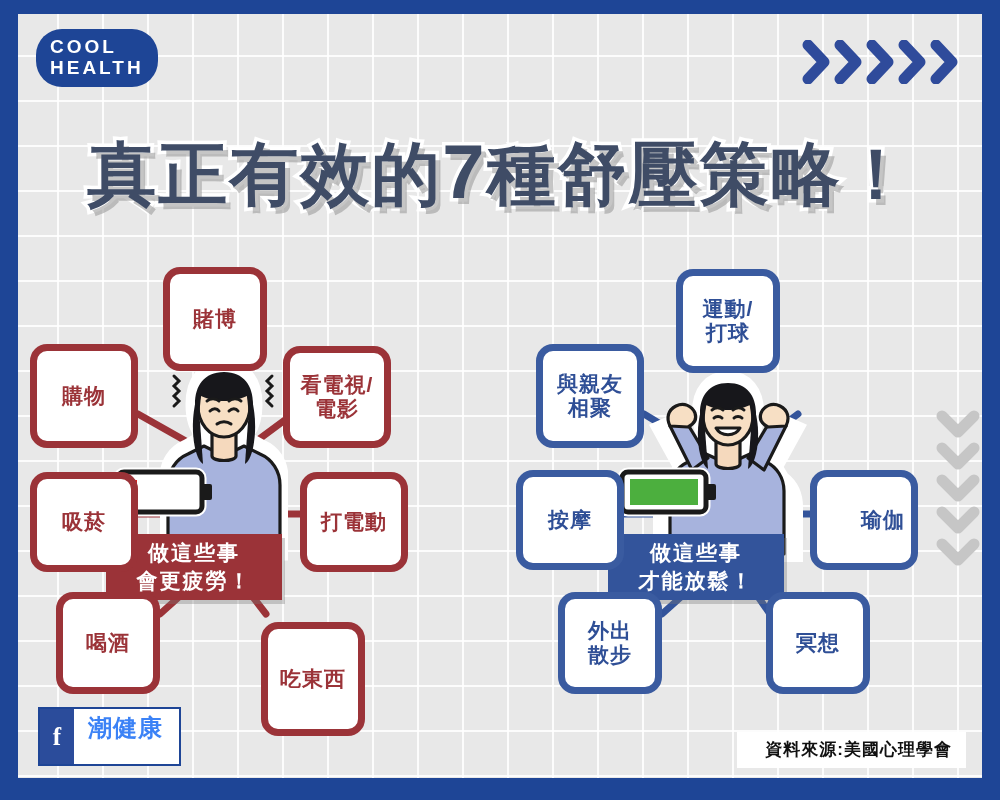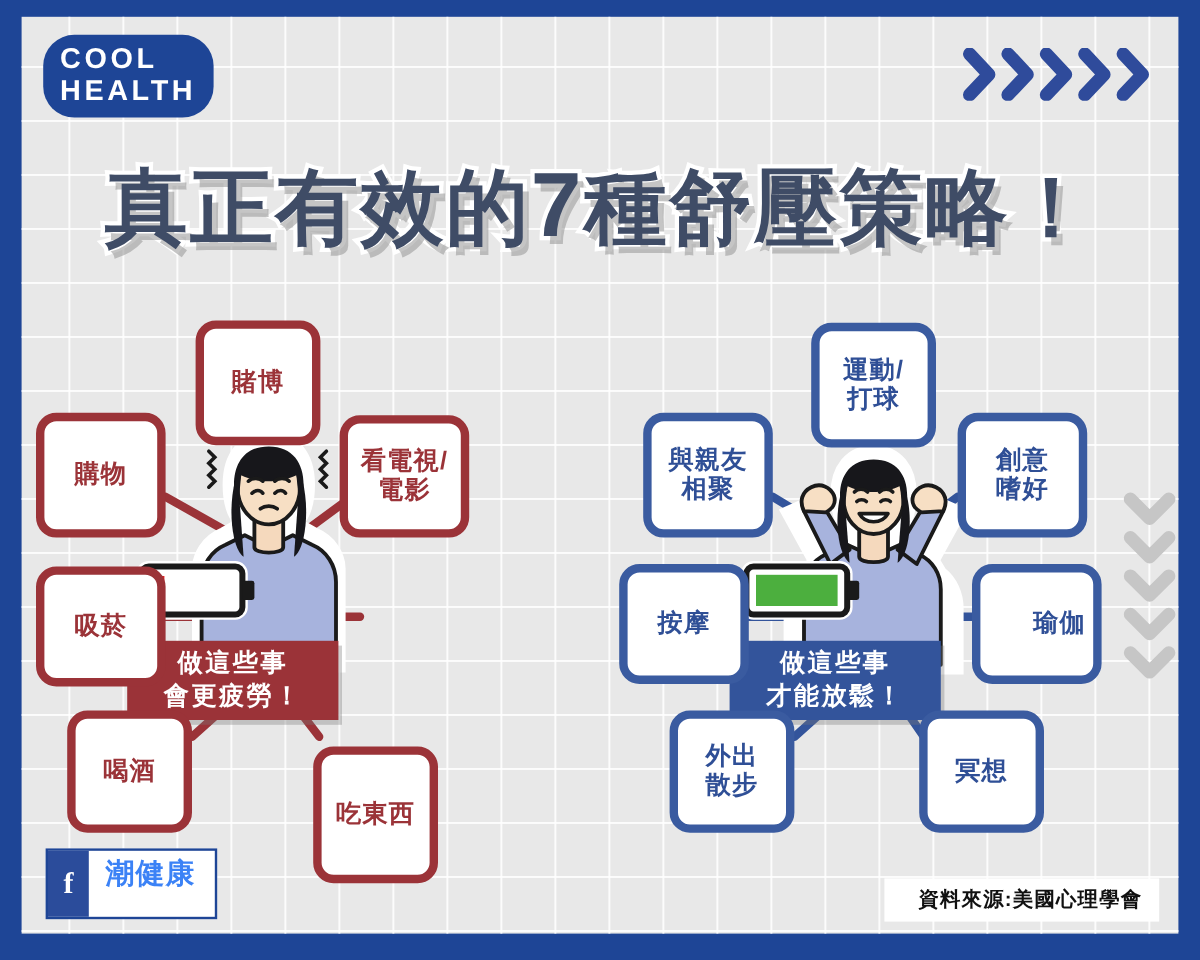--- a/index.html
+++ b/index.html
@@ -24,21 +24,21 @@
     background-position:-6px -4px;
     overflow:hidden;
   }
   
   .logo{
     position:absolute;left:18px;top:15px;
     background:#1e4596;border-radius:26px;
     padding:8px 14px 9px 14px;
     color:#fff;line-height:1.08;
     letter-spacing:3px;
-    font-weight:700;font-size:24px;
+    font-weight:700;font-size:19px;
   }
   .logo .l2{display:block;}
   
   .chev-row{position:absolute;right:22px;top:26px;display:flex;gap:2px;}
   .chev-row svg{display:block;}
   
   .title{
     position:absolute;left:0;right:0;top:114px;text-align:center;
     font-size:69px;font-weight:700;letter-spacing:2px;
     color:#3f4c66;
@@ -183,20 +183,23 @@
         </div>
         <div class="card red" style="left: 2px; top: 330px; width: 108px; height: 104px;">
           <span>購物</span>
         </div>
         <div class="card red" style="left: 2px; top: 458px; width: 108px; height: 100px;">
           <span>吸菸</span>
         </div>
         <div class="card red" style="left: 255px; top: 332px; width: 108px; height: 102px;">
           <span>看電視/<br>電影</span>
         </div>
+        <div class="card red" style="left: 272px; top: 458px; width: 108px; height: 100px;">
+          <span>打電動</span>
+        </div>
         <div class="card red" style="left: 28px; top: 578px; width: 104px; height: 102px;">
           <span>喝酒</span>
         </div>
         <div class="card red" style="left: 233px; top: 608px; width: 104px; height: 114px;">
           <span>吃東西</span>
         </div>
       </div>
 
     <div class="cluster" id="cluster-right">
       <svg class="lines" viewBox="0 0 470 740">
@@ -248,23 +251,20 @@
       <div class="banner blue" style="left:110px;top:520px;width:176px;height:66px;">
         <span>做這些事</span>
         <span>才能放鬆！</span>
       </div>
     <div class="card blue" style="left: 178px; top: 255px; width: 104px; height: 104px;">
           <span>運動/<br>打球</span>
         </div>
         <div class="card blue" style="left: 38px; top: 330px; width: 108px; height: 104px;">
           <span>與親友<br>相聚</span>
         </div>
-        <div class="card blue" style="left: 300px; top: 330px; width: 108px; height: 104px;">
-          <span>創意<br>嗜好</span>
-        </div>
         <div class="card blue" style="left: 18px; top: 456px; width: 108px; height: 100px;">
           <span>按摩</span>
         </div>
         <div class="card blue" style="left: 312px; top: 456px; width: 108px; height: 100px; padding-left: 38px;">
           <span>瑜伽</span>
         </div>
         <div class="card blue" style="left: 60px; top: 578px; width: 104px; height: 102px;">
           <span>外出<br>散步</span>
         </div>
         <div class="card blue" style="left: 268px; top: 578px; width: 104px; height: 102px;">

